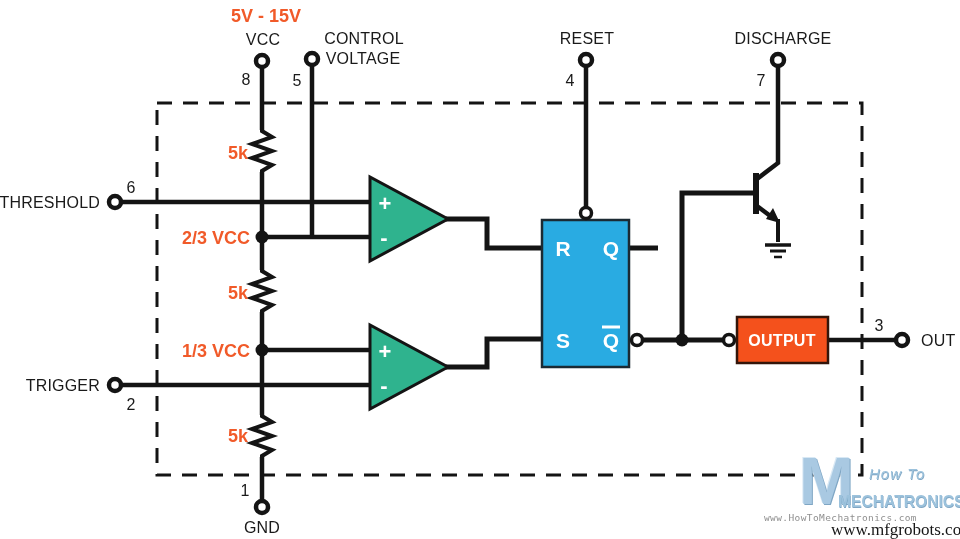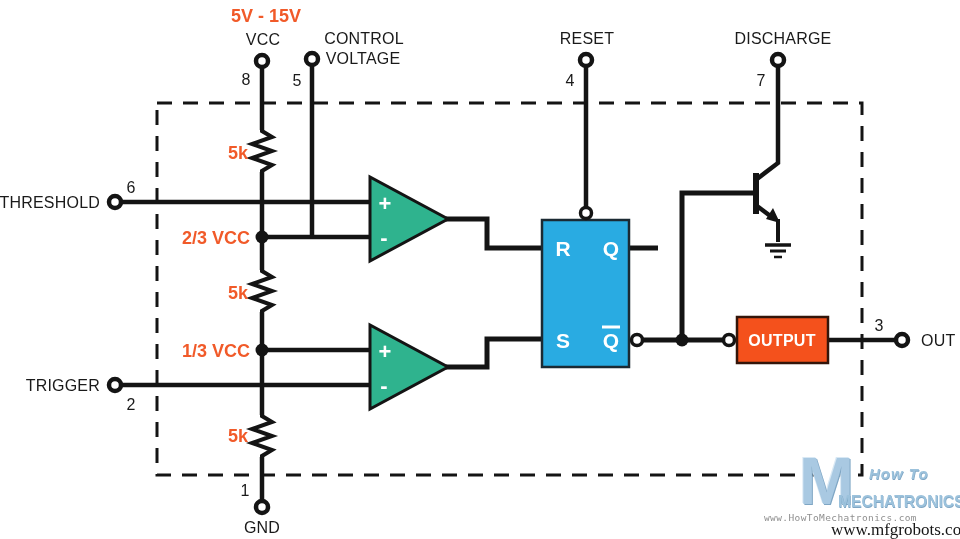--- a/index.html
+++ b/index.html
@@ -29,21 +29,21 @@
   
   .wm { position: absolute; color: #a6c6e0; }
   .wm-m {
     left: 799px; top: 451px;
     font-size: 66px; font-weight: bold; line-height: 60px;
     color: #a9c9e2;
     text-shadow: 1px 1px 0 #7fa6c4, -1px -1px 0 #d8e8f4;
   }
   .wm-howto {
     left: 869px; top: 465px;
-    font-size: 15px; font-weight: bold; font-style: italic;
+    font-size: 15px; font-weight: normal; font-style: italic;
     color: #9cc2dc; letter-spacing: 1px;
     text-shadow: 0.5px 0.5px 0 #7fa6c4;
   }
   .wm-mech {
     left: 838px; top: 492px;
     font-size: 17px; font-weight: bold;
     color: #9cc2dc; letter-spacing: 0px;
     transform: scaleX(0.92); transform-origin: left;
     text-shadow: 0.5px 0.5px 0 #7fa6c4;
   }

